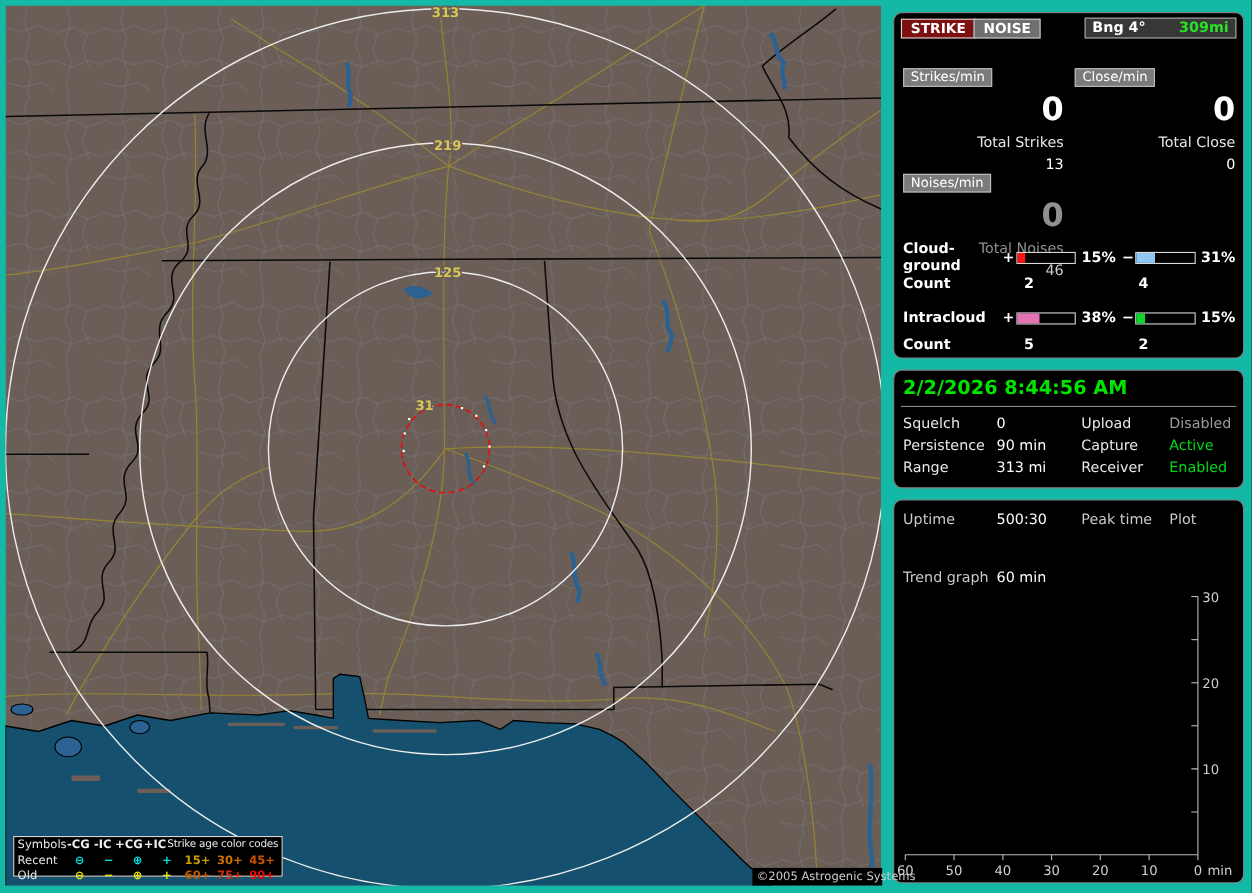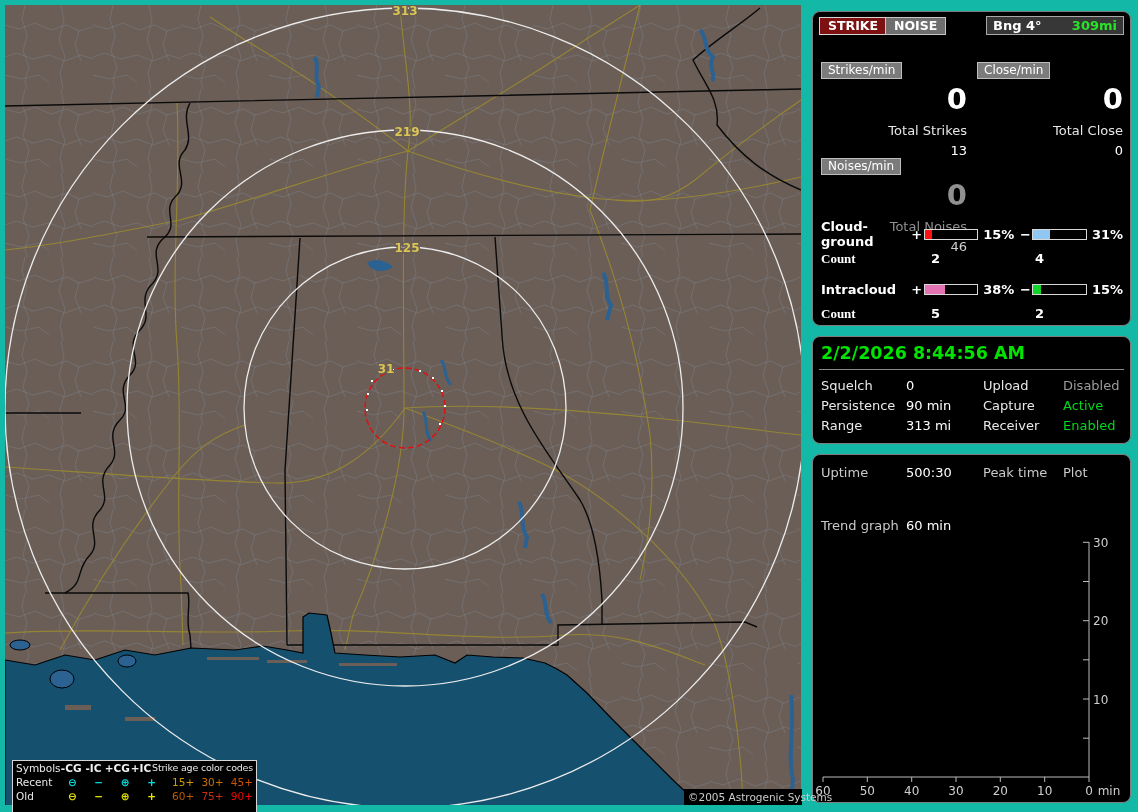--- a/index.html
+++ b/index.html
@@ -4,30 +4,30 @@
 <style>
   * { margin:0; padding:0; box-sizing:border-box; }
   html,body { background:#000; }
   body { font-family:"DejaVu Sans","Liberation Sans",sans-serif; }
   #root { position:relative; width:1138px; height:812px; background:#14b8a6; overflow:hidden; }
 
   
   #map { position:absolute; left:5px; top:5px; width:796px; height:800px; }
 
   #legend {
-    position:absolute; left:12px; top:760px; width:245px; height:53px;
+    position:absolute; left:12px; top:760px; width:245px; height:37px;
     background:#000; border:1px solid #d6d6d6; color:#e8e8e8;
     font-size:10.5px; line-height:14px; padding:0 3px; z-index:5;
   }
   .lg-row { display:flex; height:14px; align-items:center; white-space:nowrap; }
   .lg-name { width:44px; }
   .lg-sym { width:27px; text-align:center; font-weight:bold; }
   .lg-sym.hd { font-weight:bold; color:#f0f0f0; }
   .lg-agehd { flex:1; text-align:center; font-size:9.5px; letter-spacing:-0.2px; }
-  .lg-age { width:30px; text-align:right; font-weight:normal; }
+  .lg-age { width:30px; text-align:center; font-weight:bold; }
 
   #copyright {
     position:absolute; left:684px; top:789px; width:118px; height:16px;
     background:#000; color:#cccccc; font-size:10.5px; line-height:16px;
     padding-left:4px; z-index:5; white-space:nowrap;
   }
 
   
   .panel { position:absolute; left:812px; width:319px; background:#000;
            border:1px solid #7e7e7e; border-radius:8px; }
@@ -68,21 +68,21 @@
               height:14px; }
   .d-lbl { width:96px; }
   .d-sign { width:13px; }
   .bar { width:58px; height:11px; border:1px solid #d8d8d8; background:#000;
          position:relative; }
   .bar i { position:absolute; left:0; top:0; bottom:0; }
   .d-pct { width:44px; padding-left:5px; }
   .d-pct2 { padding-left:5px; }
   .count-row { position:absolute; left:8px; right:7px; font-size:13px;
                font-weight:bold; color:#fff; height:14px; }
-  .count-row .c-lbl { position:absolute; left:0;font-family:Liberation Serif, serif; }
+  .count-row .c-lbl { position:absolute; left:0; }
   .count-row .c-v1 { position:absolute; left:110px; }
   .count-row .c-v2 { position:absolute; left:214px; }
 
   
   #clock-date { position:absolute; top:6px; left:8px; font-size:17.5px;
                 font-weight:bold; color:#00e400; white-space:nowrap; }
   #clock-rule { position:absolute; top:32px; left:6px; right:6px;
                 border-bottom:1px solid #8a8a8a; }
   .grid4 { position:absolute; left:8px; right:4px; display:grid;
            grid-template-columns:85px 77px 80px auto; font-size:13px;

